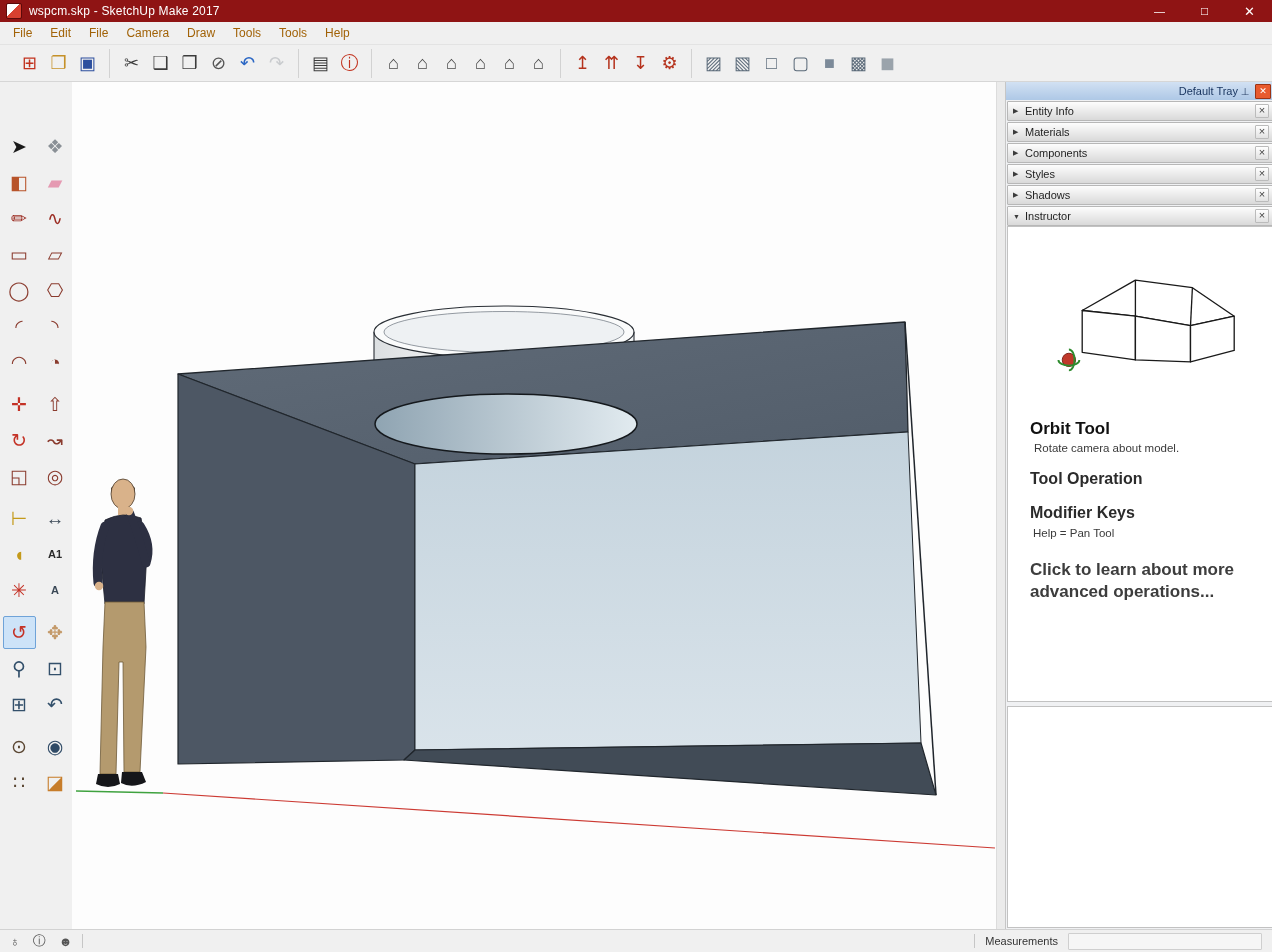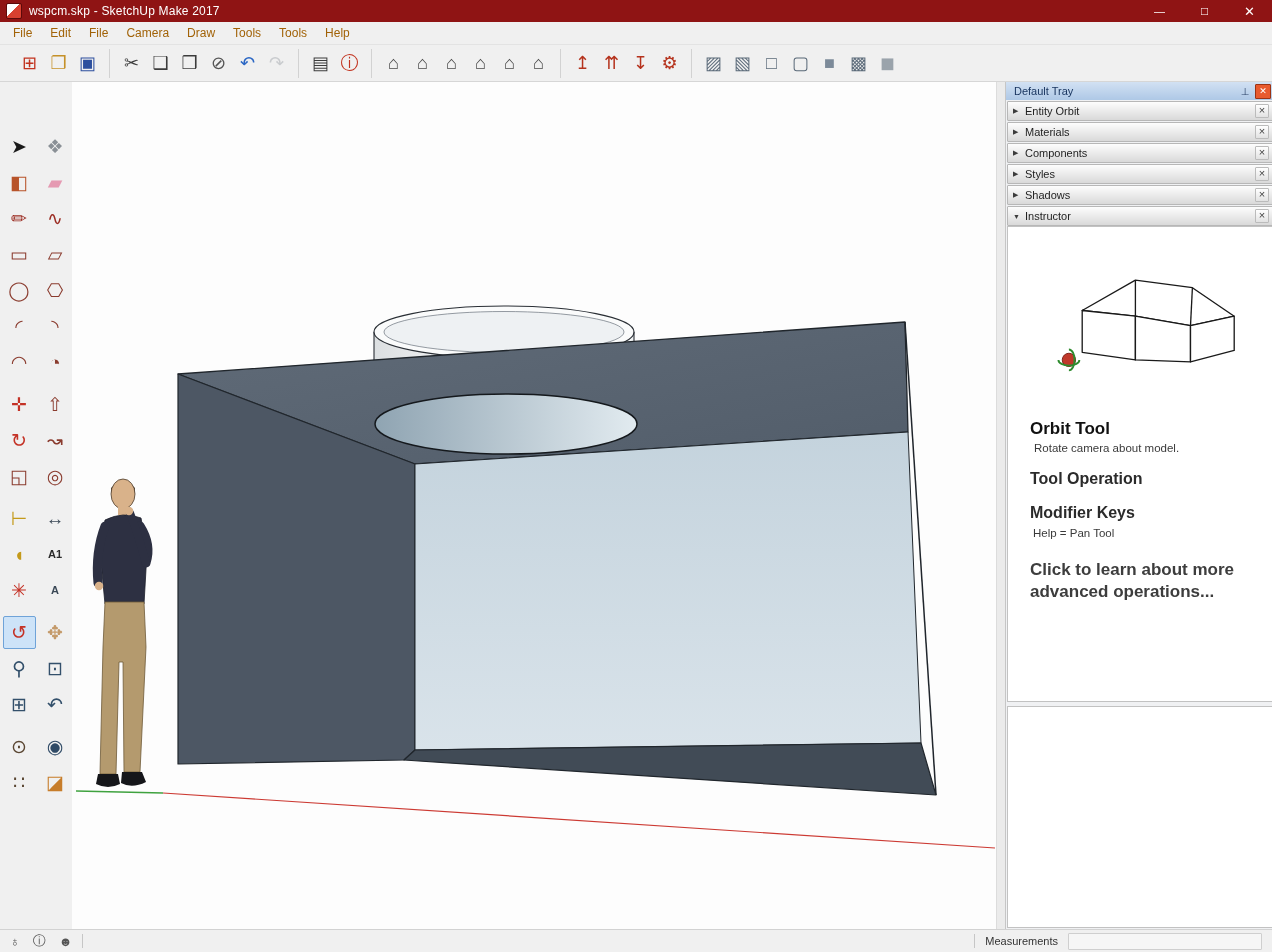--- a/index.html
+++ b/index.html
@@ -49,21 +49,21 @@
   .canvas svg{display:block;}
 
   
   .splitter{width:8px;background:#ebebeb;border-left:1px solid #dcdcdc;flex:0 0 auto;}
 
   
   .tray{width:268px;background:#f0f1f3;display:flex;flex-direction:column;
     border-left:1px solid #c6c6c6;flex:0 0 auto;}
   .tray-title{height:18px;background:linear-gradient(#d2e1f3,#aec8e6);display:flex;
     align-items:center;padding:0 3px 0 8px;font-size:11px;color:#17335e;flex:0 0 auto;}
-  .tray-title-text{flex:1;}
+  .tray-title-text{flex:1;text-align:right;}
   .pin{font-size:10px;color:#2c4368;width:14px;text-align:center;}
   .tray-close{width:14px;height:13px;background:#e85a2e;color:#fff;font-size:9px;line-height:13px;
     text-align:center;border:1px solid #9c3314;border-radius:1px;margin-left:3px;}
   .section{height:18px;background:linear-gradient(#fdfdfd,#d9d9d9);border:1px solid #b7b7b7;
     display:flex;align-items:center;font-size:11px;color:#1e1e1e;margin:1px 1px 0 1px;
     padding:0 3px 0 5px;border-radius:1px;}
   .sec-arrow{font-size:7px;color:#3c3c3c;width:12px;}
   .sec-label{flex:1;}
   .sec-close{width:12px;height:12px;font-size:11px;line-height:11px;text-align:center;
     color:#444;background:linear-gradient(#fff,#e2e2e2);border:1px solid #bbb;border-radius:1px;}
@@ -344,21 +344,21 @@
     <div class="tray">
       <div class="tray-title">
         <span class="tray-title-text">Default Tray</span>
         <span class="pin">⊥</span>
         <span class="tray-close">✕</span>
       </div>
 
       <div>
           <div class="section">
             <span class="sec-arrow">▶</span>
-            <span class="sec-label">Entity Orbit</span>
+            <span class="sec-label">Entity Info</span>
             <span class="sec-close">×</span>
           </div>
           <div class="section">
             <span class="sec-arrow">▶</span>
             <span class="sec-label">Materials</span>
             <span class="sec-close">×</span>
           </div>
           <div class="section">
             <span class="sec-arrow">▶</span>
             <span class="sec-label">Components</span>

